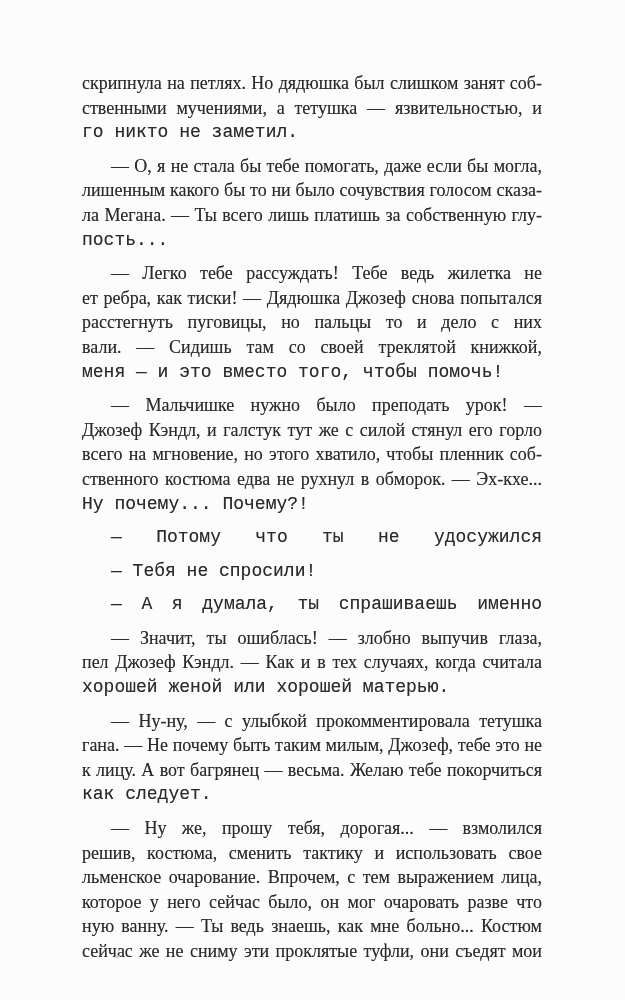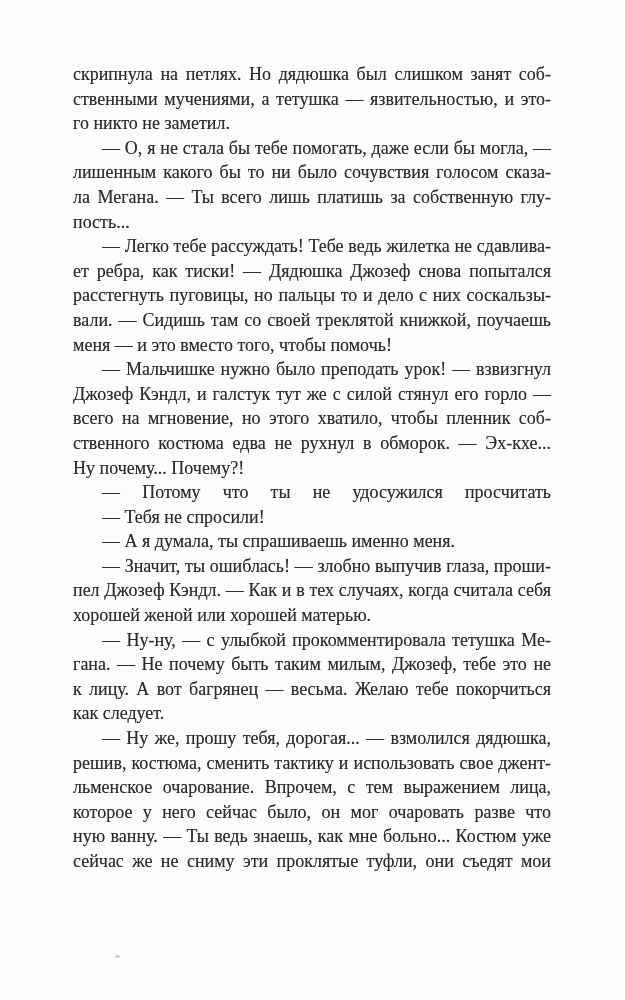--- a/index.html
+++ b/index.html
@@ -19,31 +19,32 @@
     position: absolute;
     left: 73px;
     top: 62px;
     width: 478px;
     color: #2b2b2b;
     font-size: 18px;
     line-height: 24.6px;
     text-shadow: 0 0 0.5px rgba(60,60,60,0.55);
   }
   .para {
-    margin: 0;
+    margin: 9px;
     padding: 0;
   }
   .line {
     height: 24.6px;
     overflow: hidden;
     text-align: justify;
     text-align-last: justify;
   }
   .line.last {
     text-align-last: left;
+    font-family: Liberation Mono, monospace;
   }
   .line.indent {
     text-indent: 29px;
   }
   .artifact-dot {
     position: absolute;
     left: 115px;
     top: 955px;
     width: 5px;
     height: 3px;

